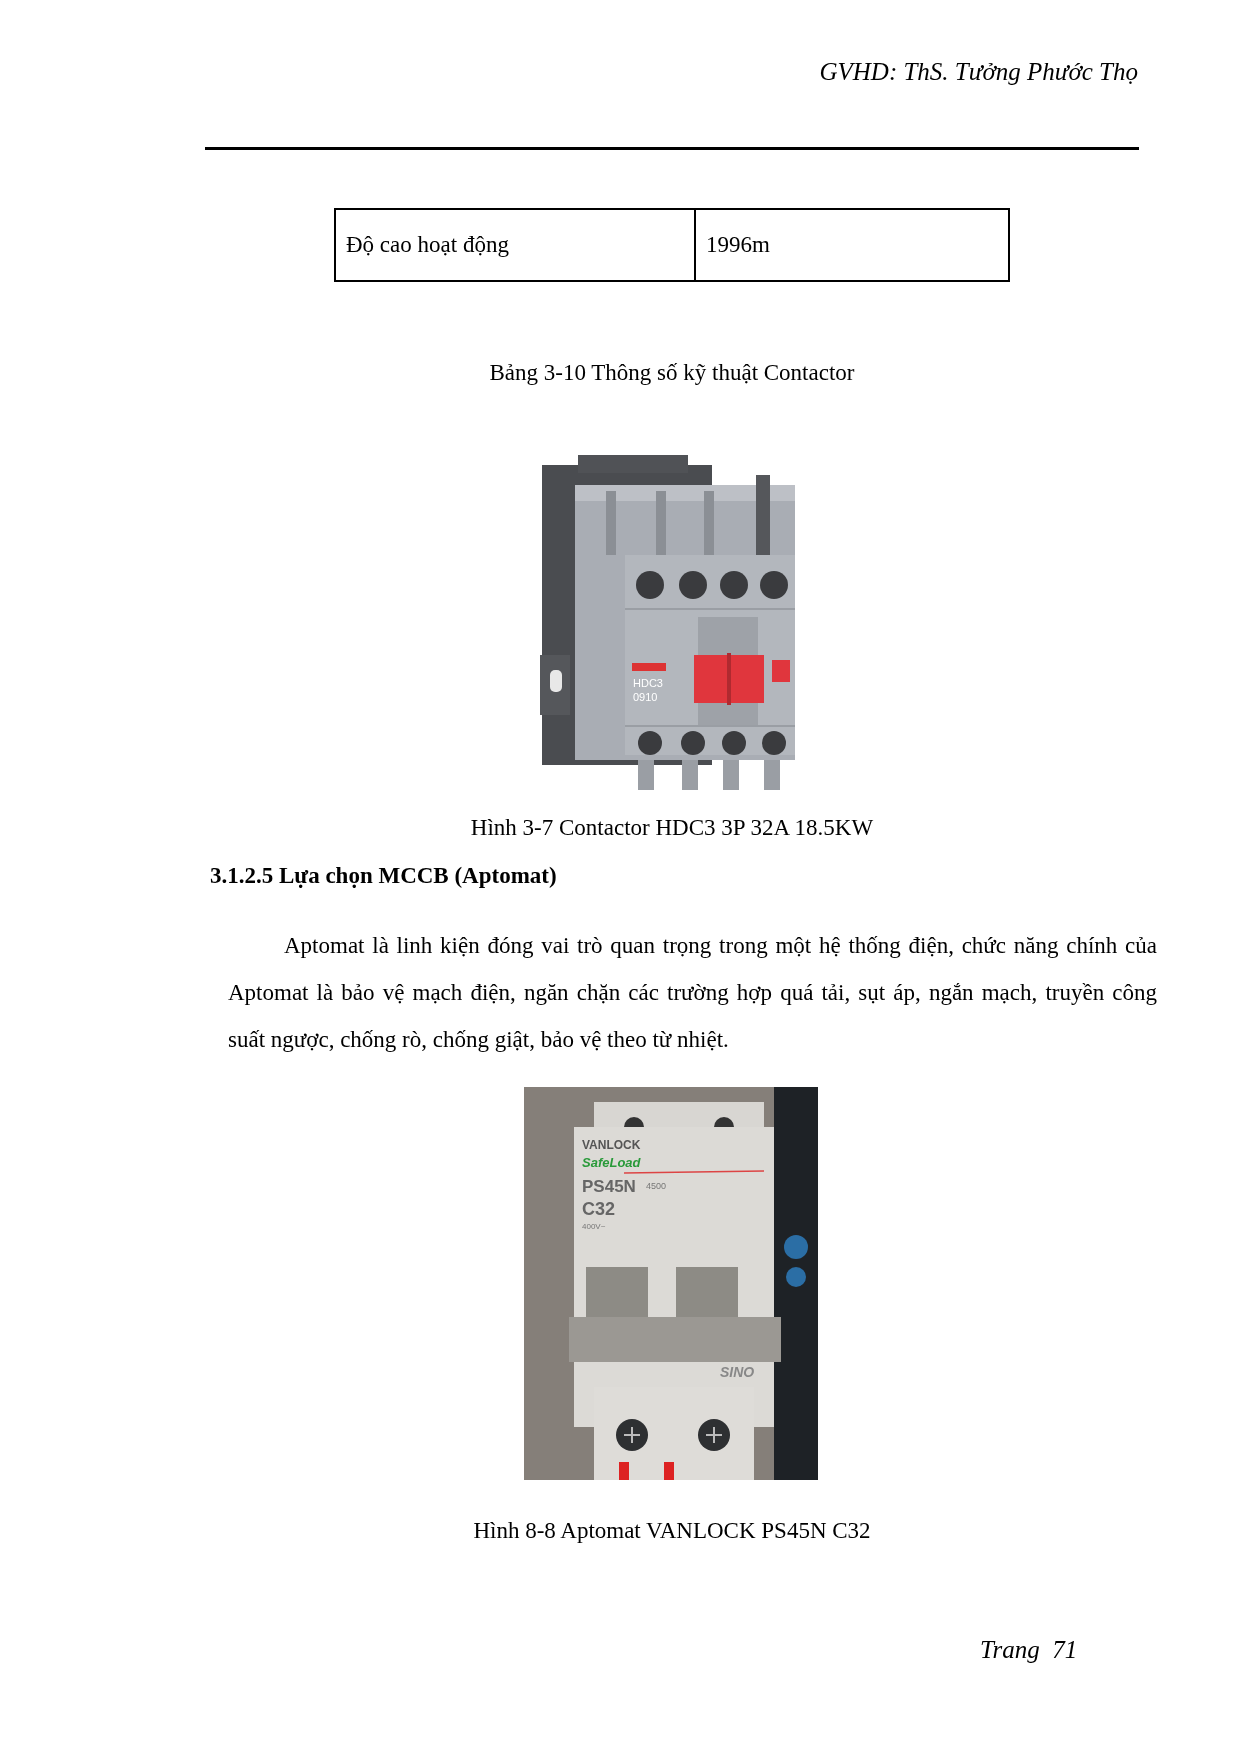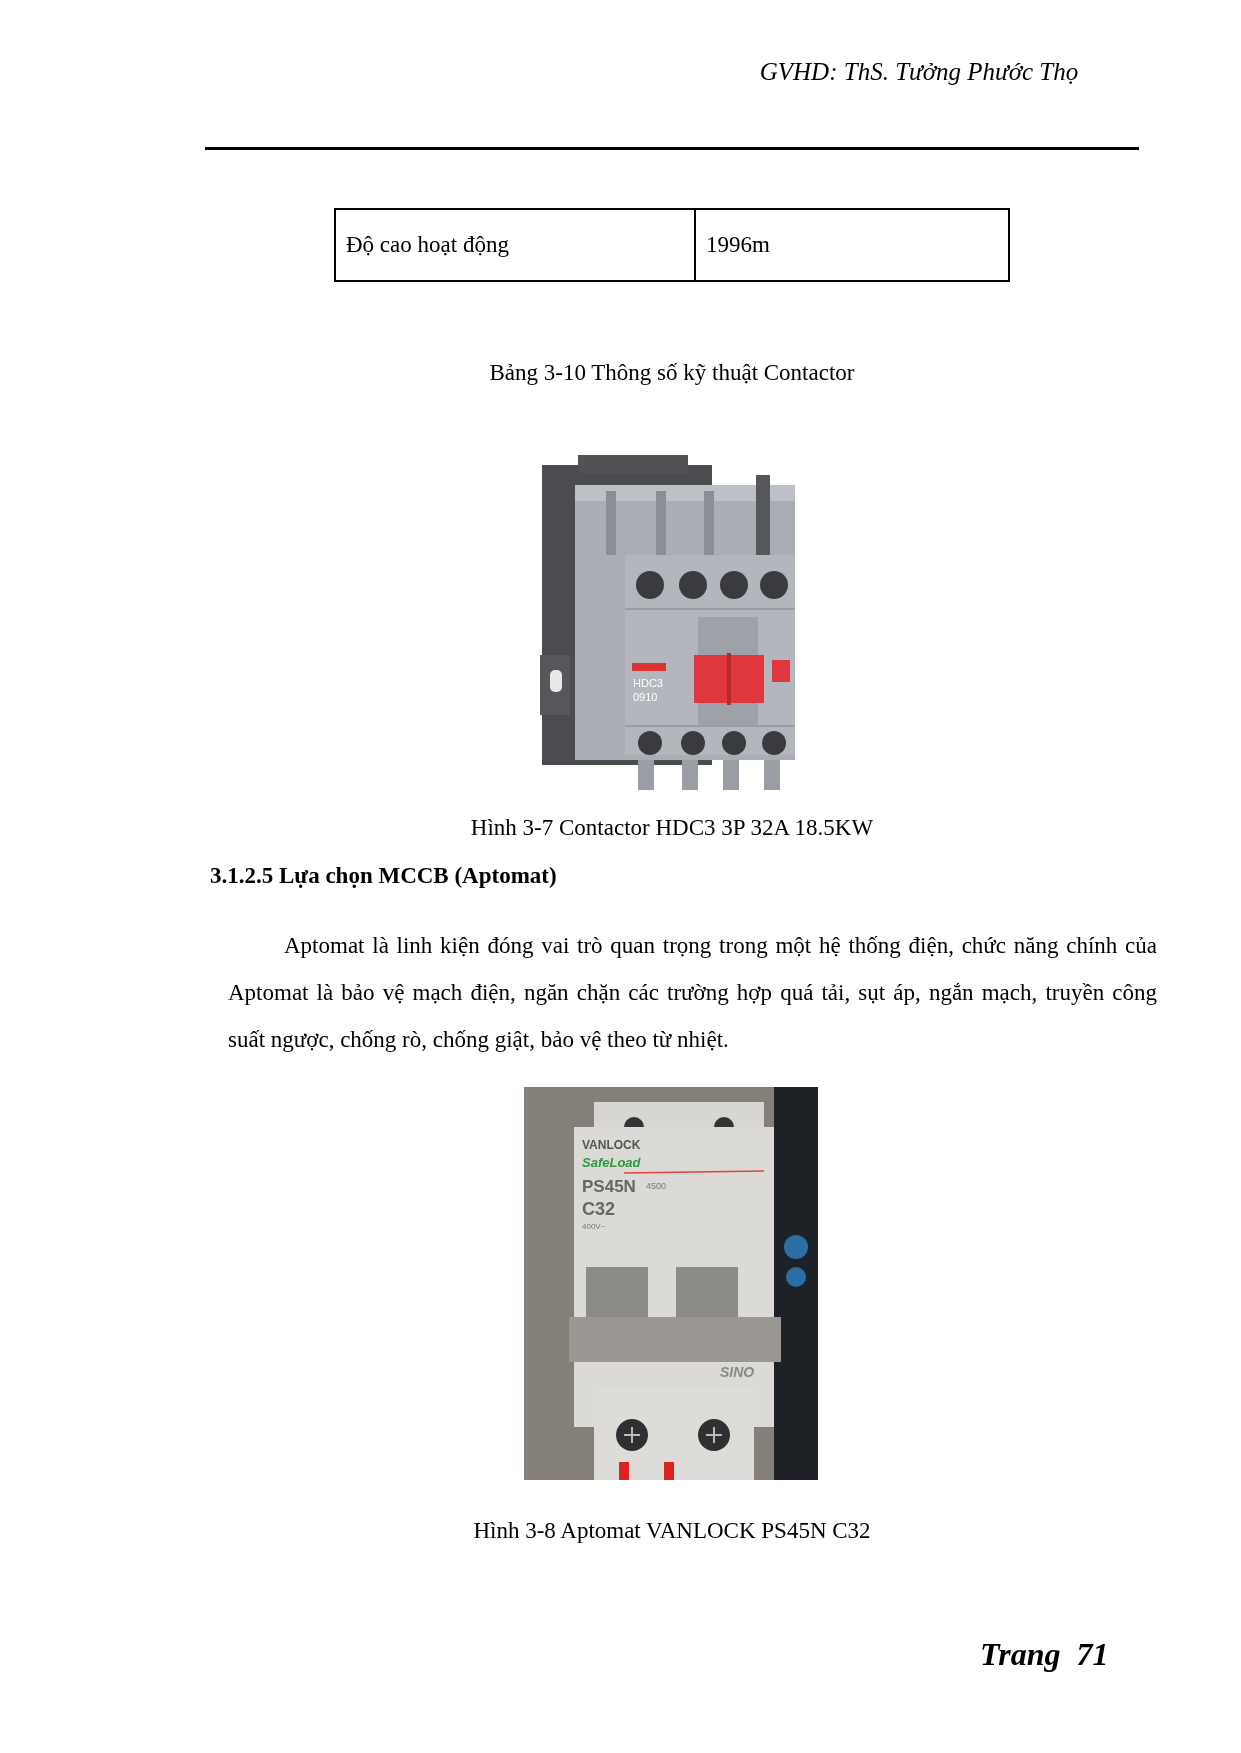--- a/index.html
+++ b/index.html
@@ -1,26 +1,26 @@
 <!DOCTYPE html>
 <html><head>
 <meta charset="utf-8">
 <style>
   html, body { margin:0; padding:0; background:#ffffff; }
   body { width:1241px; height:1753px; position:relative; overflow:hidden; font-family:"Liberation Serif", serif; color:#000; }
   .abs { position:absolute; }
-  .header-text { left:700px; top:58px; width:438px; text-align:center; font-style:italic; font-size:25px; }
+  .header-text { left:700px; top:58px; width:438px; text-align:right; font-style:italic; font-size:25px; }
   .header-rule { left:205px; top:147px; width:934px; height:3px; background:#000; }
   table.spec { position:absolute; left:334px; top:208px; width:676px; border-collapse:collapse; font-size:23px; }
   table.spec td { border:2px solid #000; height:70px; padding:0 10px; vertical-align:middle; }
   table.spec td.c1 { width:338px;border-radius:15px; }
   .caption { font-size:23px; text-align:center; }
   .heading { font-weight:bold; font-size:23px; }
   .para { font-size:23px; line-height:47px; text-align:justify; }
-  .footer { font-style:italic; font-weight:bold; font-size:32px; }
+  .footer { font-style:italic; font-weight:normal; font-size:25px; }
   .photo { overflow:hidden; }
 </style>
 </head>
 <body>
 
 <div class="abs header-text">GVHD: ThS. Tưởng Phước Thọ</div>
 <div class="abs header-rule"></div>
 
 <table class="spec">
   <tbody>
@@ -110,15 +110,15 @@
     <text x="196" y="290" font-family="Liberation Sans, sans-serif" font-weight="bold" font-style="italic" font-size="14" fill="#888">SINO</text>
 
     <rect x="70" y="300" width="160" height="93" fill="#dedcd8"></rect>
     <circle cx="108" cy="348" r="16" fill="#2e3032"></circle>
     <circle cx="190" cy="348" r="16" fill="#2e3032"></circle>
     <path d="M100 348 h16 M108 340 v16 M182 348 h16 M190 340 v16" stroke="#bbb" stroke-width="2"></path>
     <rect x="95" y="375" width="10" height="18" fill="#d22"></rect>
     <rect x="140" y="375" width="10" height="18" fill="#d22"></rect>
   </svg>
 </div>
-<div class="abs caption" style="left:205px; top:1518px; width:934px;">Hình 3-8 Aptomat VANLOCK PS45N C32</div>
+<div class="abs caption" style="left:205px; top:1518px; width:934px;">Hình 8-8 Aptomat VANLOCK PS45N C32</div>
 
 <div class="abs footer" style="left:980px; top:1636px; white-space:pre;">Trang  71</div>
 
 </body></html>

